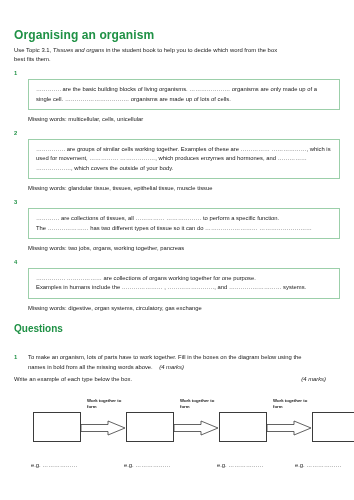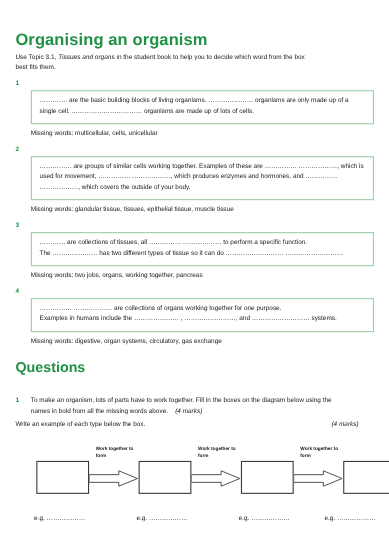--- a/index.html
+++ b/index.html
@@ -16,21 +16,21 @@
   }
   .page {
     position: relative;
     width: 354px;
     height: 500px;
     box-sizing: border-box;
     padding: 28px 14px 0 14px;
   }
   .title {
     color: #1f9145;
-    font-size: 15px;
+    font-size: 12px;
     font-weight: bold;
     letter-spacing: 0.1px;
     margin: 0 0 4px 0;
   }
   .intro {
     font-size: 5.9px;
     line-height: 1.55;
     color: #1a1a1a;
     margin: 0 0 1px 0;
     max-width: 268px;
@@ -57,21 +57,21 @@
   }
   .missing {
     font-size: 5.85px;
     line-height: 1.5;
     margin: 5px 0 0 14px;
     color: #1a1a1a;
   }
   .questions-head {
     color: #1f9145;
     font-weight: bold;
-    font-size: 13px;
+    font-size: 10px;
     margin: 11px 0 19px 0;
   }
   .qrow {
     display: flex;
     align-items: flex-start;
     margin: 0 0 1px 0;
   }
   .qrow-num {
     color: #1f9145;
     font-weight: bold;

